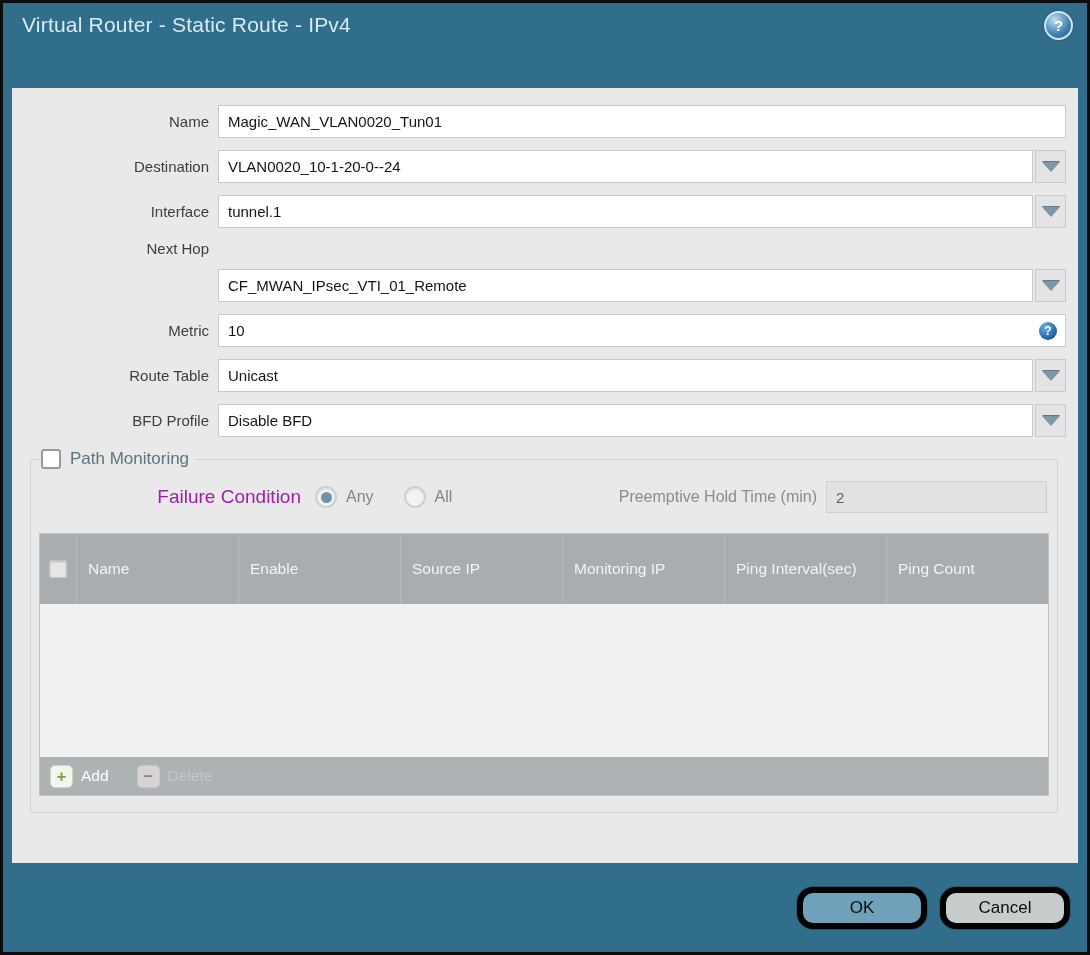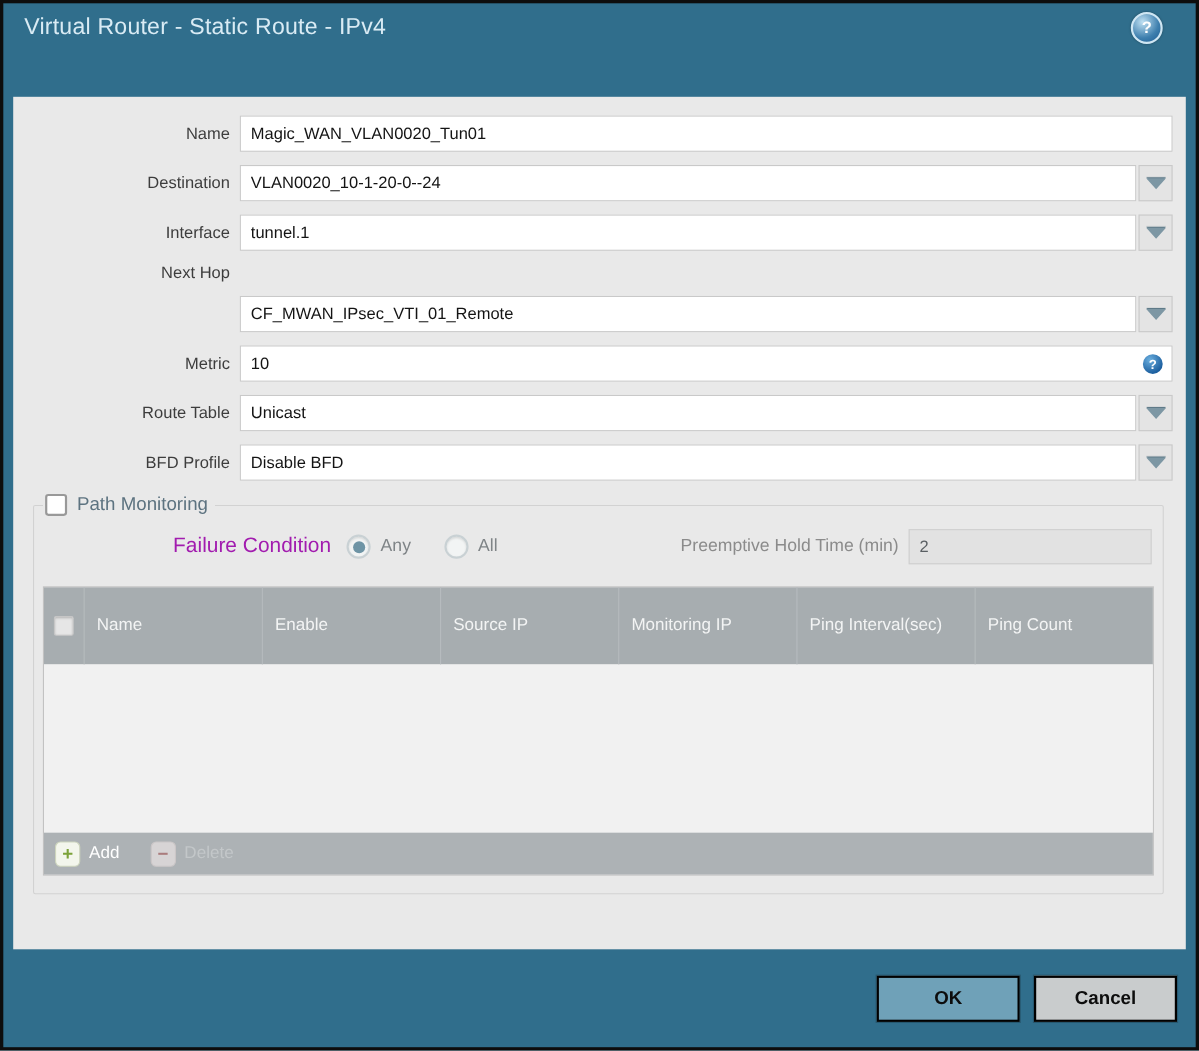--- a/index.html
+++ b/index.html
@@ -15,21 +15,21 @@
     inset: 0;
     background: #306e8c;
     border: 3px solid #0d0d0d;
     box-sizing: border-box;
   }
   
   .titlebar {
     height: 44px;
     display: flex;
     align-items: center;
-    padding: 0 30px 0 19px;
+    padding: 0 14px 0 19px;
   }
   .title {
     color: #d9ebf4;
     font-size: 21px;
     letter-spacing: 0.2px;
   }
   .help-circle {
     margin-left: auto;
     width: 25px;
     height: 25px;
@@ -288,28 +288,27 @@
     height: 89px;
     display: flex;
     align-items: center;
     justify-content: flex-end;
     gap: 13px;
     padding-right: 17px;
   }
   .btn {
     width: 130px;
     height: 42px;
-    border: 2px solid #000000;
-    border-radius: 0;
+    border: 6px solid #000000;
+    border-radius: 16px;
     font-family: "Liberation Sans", sans-serif;
     font-size: 17px;
     color: #0d0d0d;
     cursor: pointer;
     box-shadow: 0 0 0 1px rgba(0,0,0,0.2);
-    font-weight: bold;
   }
   .btn.ok { background: #6fa1b8; }
   .btn.cancel { background: #c9cccd; }
 </style>
 </head>
 <body>
 
 <div class="window">
 
   <div class="titlebar">

